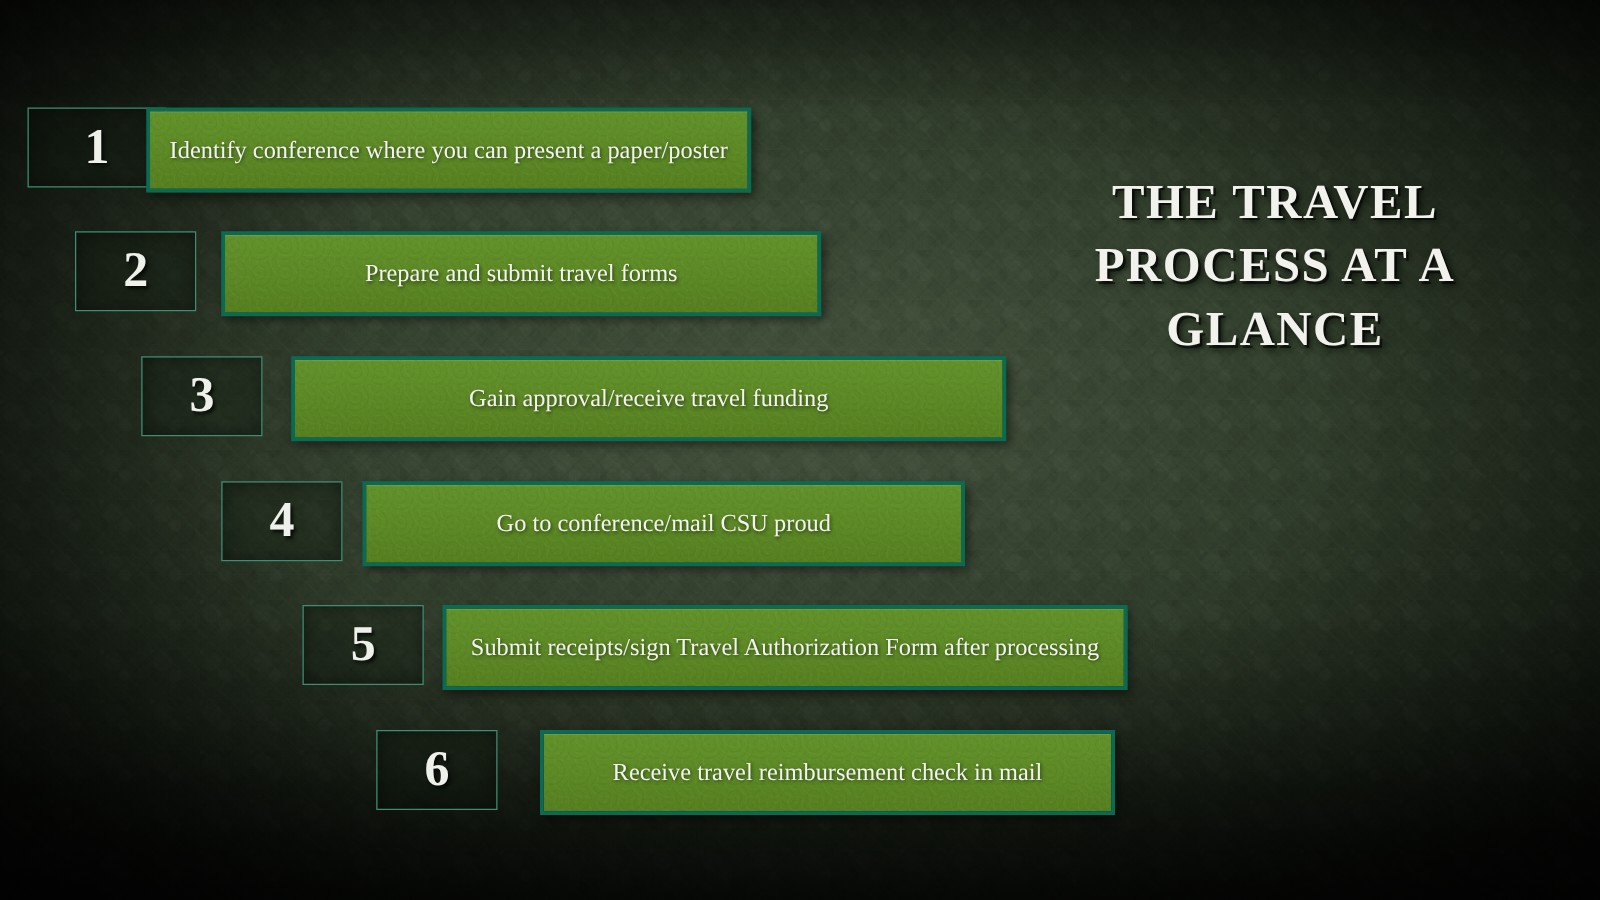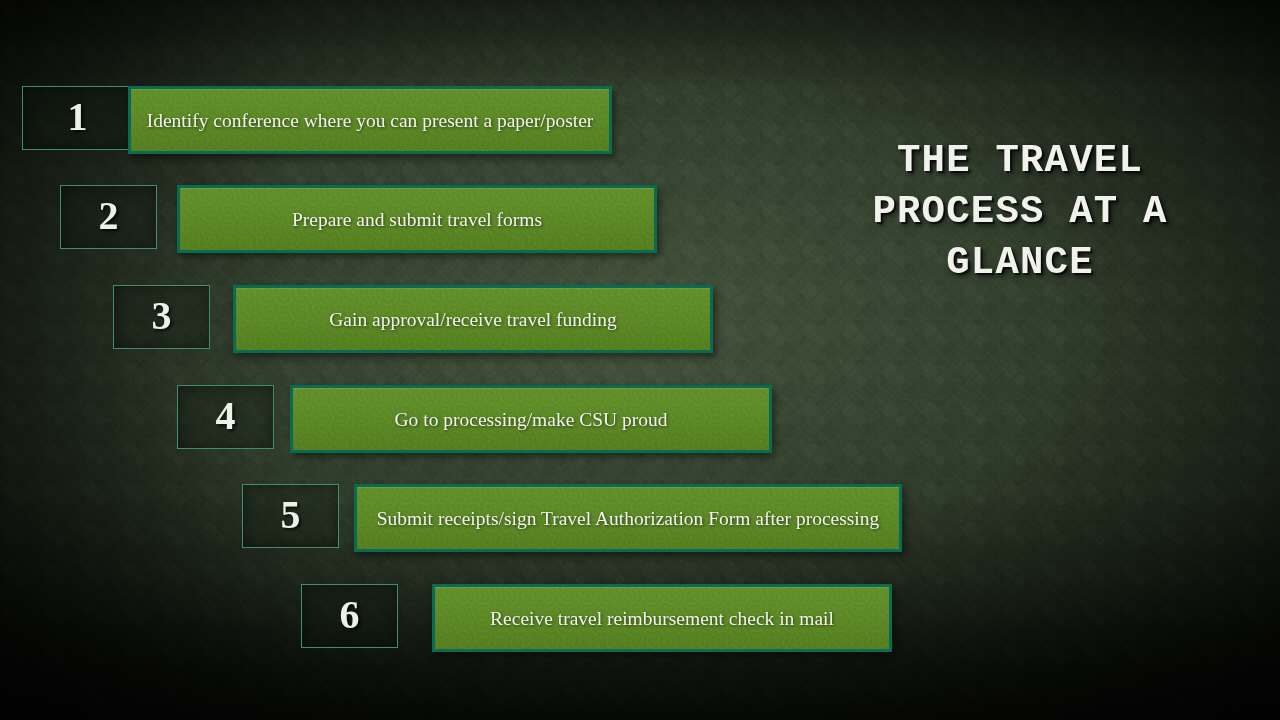--- a/index.html
+++ b/index.html
@@ -85,21 +85,21 @@
   }
 
   
   #slide-title {
     position: absolute;
     left: 824px;
     top: 136px;
     width: 392px;
     text-align: center;
     color: #f2f2ec;
-    font-family: Liberation Mono, monospace;
+    font-family: Liberation Serif, serif;
     font-weight: bold;
     font-size: 39px;
     line-height: 51px;
     letter-spacing: 1.2px;
     text-transform: uppercase;
     text-shadow:
       2px 2px 0 rgba(0,0,0,0.55),
       3px 3px 5px rgba(0,0,0,0.7);
   }
 
@@ -183,50 +183,50 @@
   <div class="bg-shade-bottom"></div>
   <div class="bg-vignette"></div>
 
   <div id="slide-title">The Travel Process at a Glance</div>
 
   <div id="steps">
       <div class="step-row" style="top: 86px; left: 0px; right: 0px;">
         <div class="num-box" style="left: 22px; width: 111px;">
           <span class="num">1</span>
         </div>
-        <div class="bar" style="left: 128px; width: 484px;">
+        <div class="bar" style="left: 117px; width: 484px;">
           <div class="bar-tex"></div>
           <div class="bar-label">Identify conference where you can present a paper/poster</div>
         </div>
       </div>
       <div class="step-row" style="top: 185px; left: 0px; right: 0px;">
         <div class="num-box" style="left: 60px; width: 97px;">
           <span class="num">2</span>
         </div>
         <div class="bar" style="left: 177px; width: 480px; align-items: center;">
           <div class="bar-tex"></div>
           <div class="bar-label">Prepare and submit travel forms</div>
         </div>
       </div>
       <div class="step-row" style="top: 285px; left: 0px; right: 0px;">
         <div class="num-box" style="left: 113px; width: 97px;">
           <span class="num">3</span>
         </div>
-        <div class="bar" style="left: 233px; width: 480px;">
+        <div class="bar" style="left: 233px; width: 572px;">
           <div class="bar-tex"></div>
           <div class="bar-label">Gain approval/receive travel funding</div>
         </div>
       </div>
       <div class="step-row" style="top: 385px; left: 0px; right: 0px;">
         <div class="num-box" style="left: 177px; width: 97px;">
           <span class="num">4</span>
         </div>
         <div class="bar" style="left: 290px; width: 482px;">
           <div class="bar-tex"></div>
-          <div class="bar-label">Go to processing/make CSU proud</div>
+          <div class="bar-label">Go to conference/mail CSU proud</div>
         </div>
       </div>
       <div class="step-row" style="top: 484px; left: 0px; right: 0px;">
         <div class="num-box" style="left: 242px; width: 97px;">
           <span class="num">5</span>
         </div>
         <div class="bar" style="left: 354px; width: 548px;">
           <div class="bar-tex"></div>
           <div class="bar-label">Submit receipts/sign Travel Authorization Form after processing</div>
         </div>

